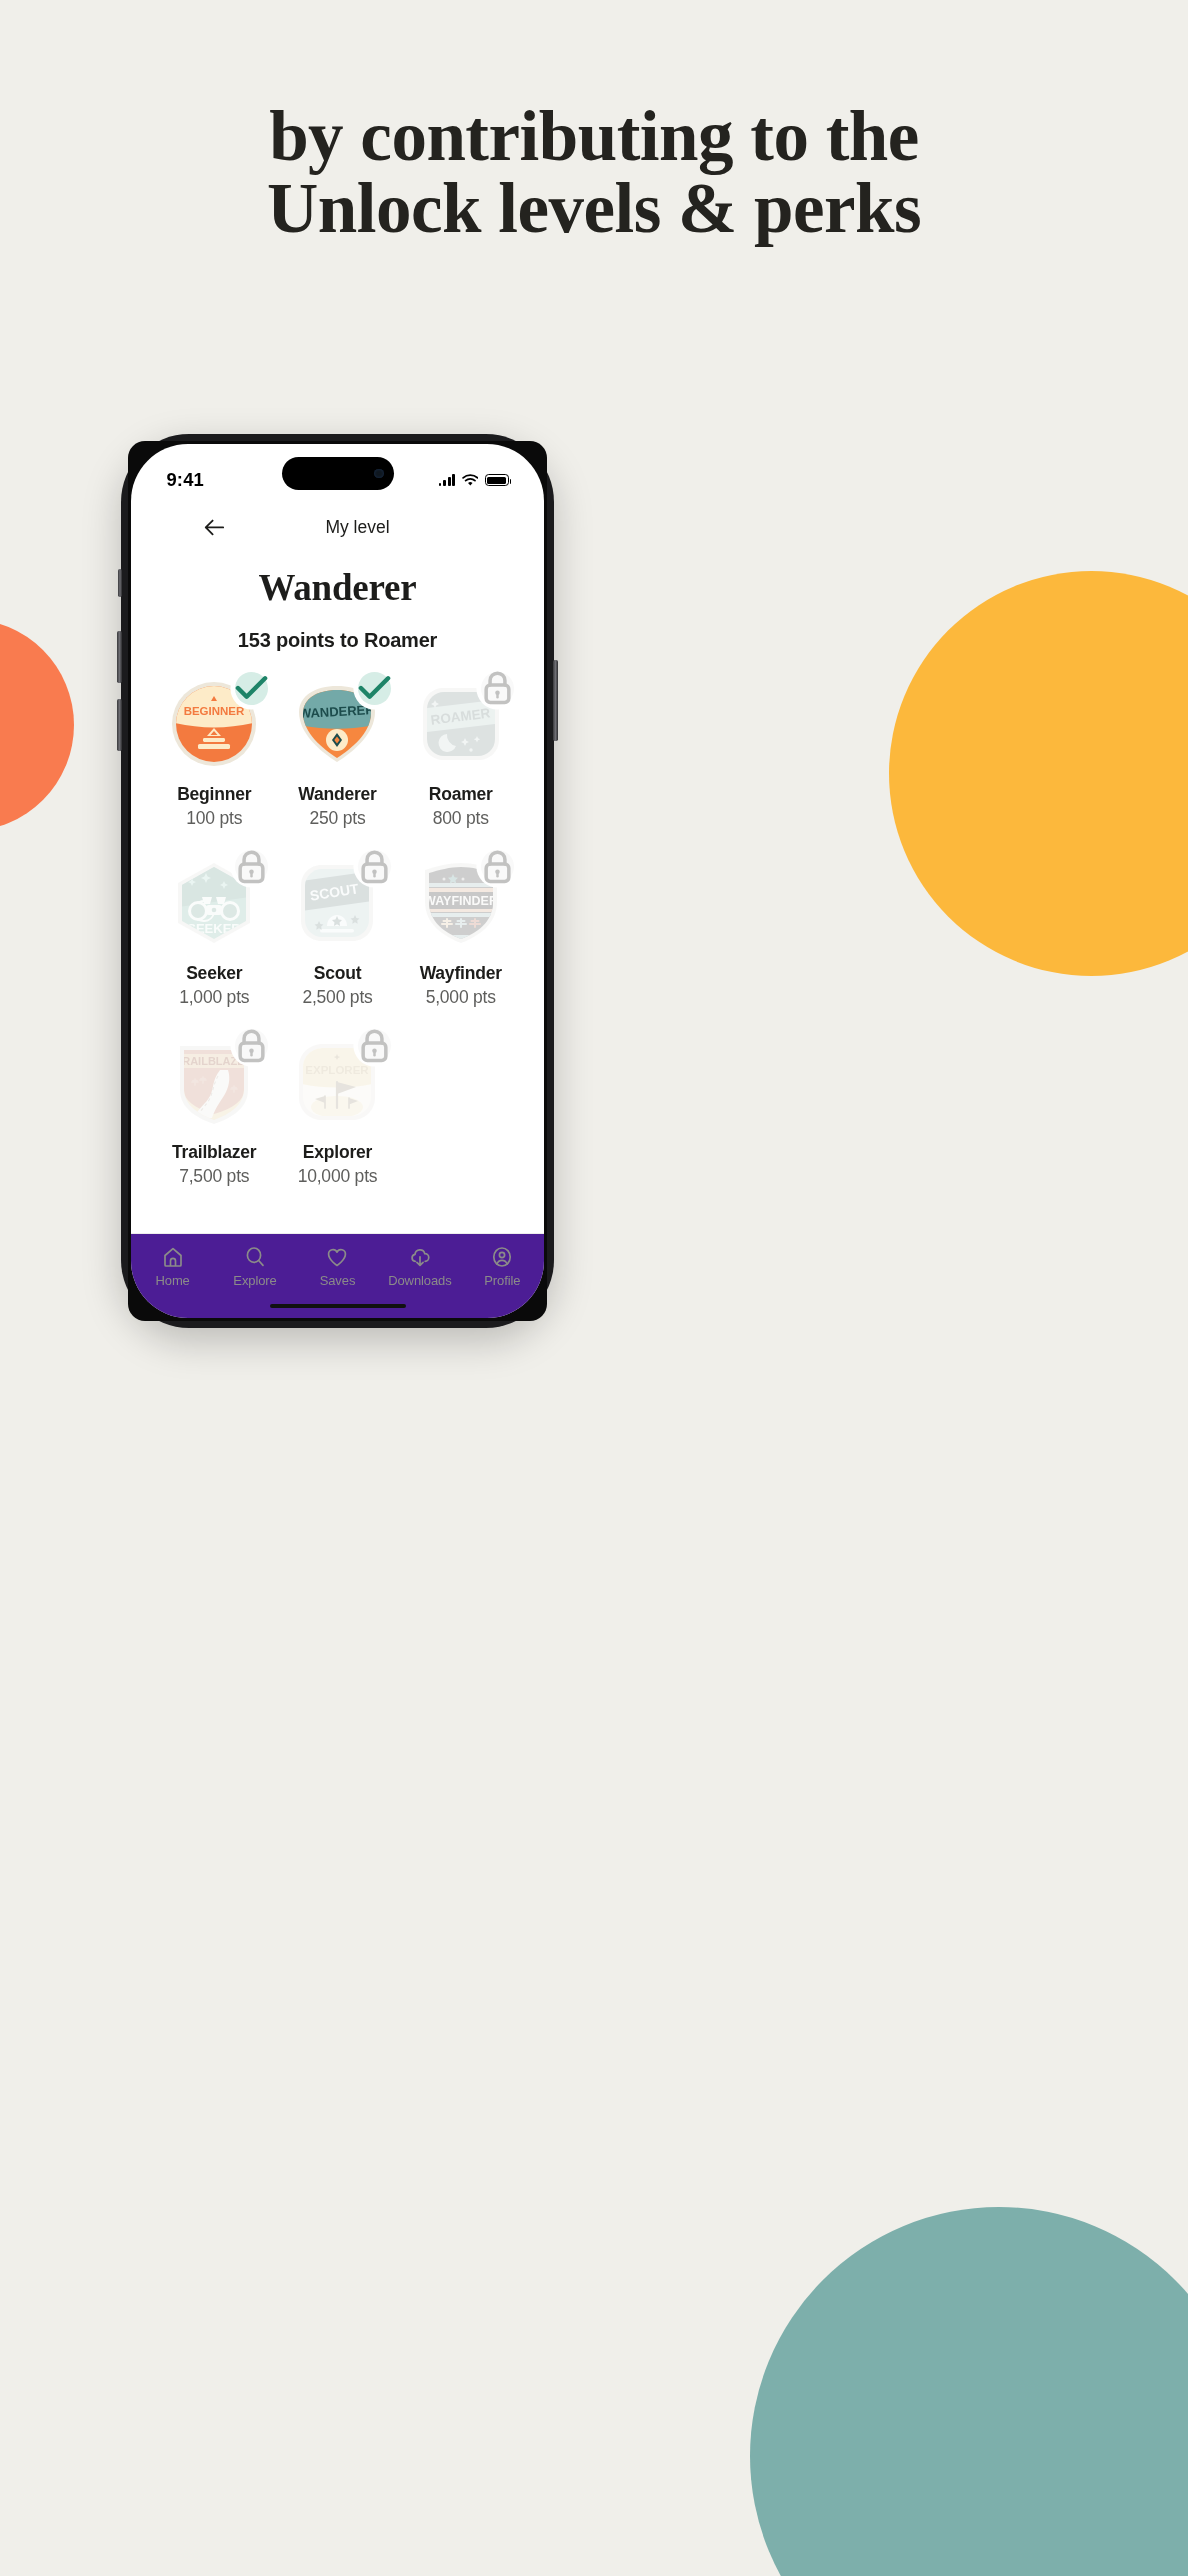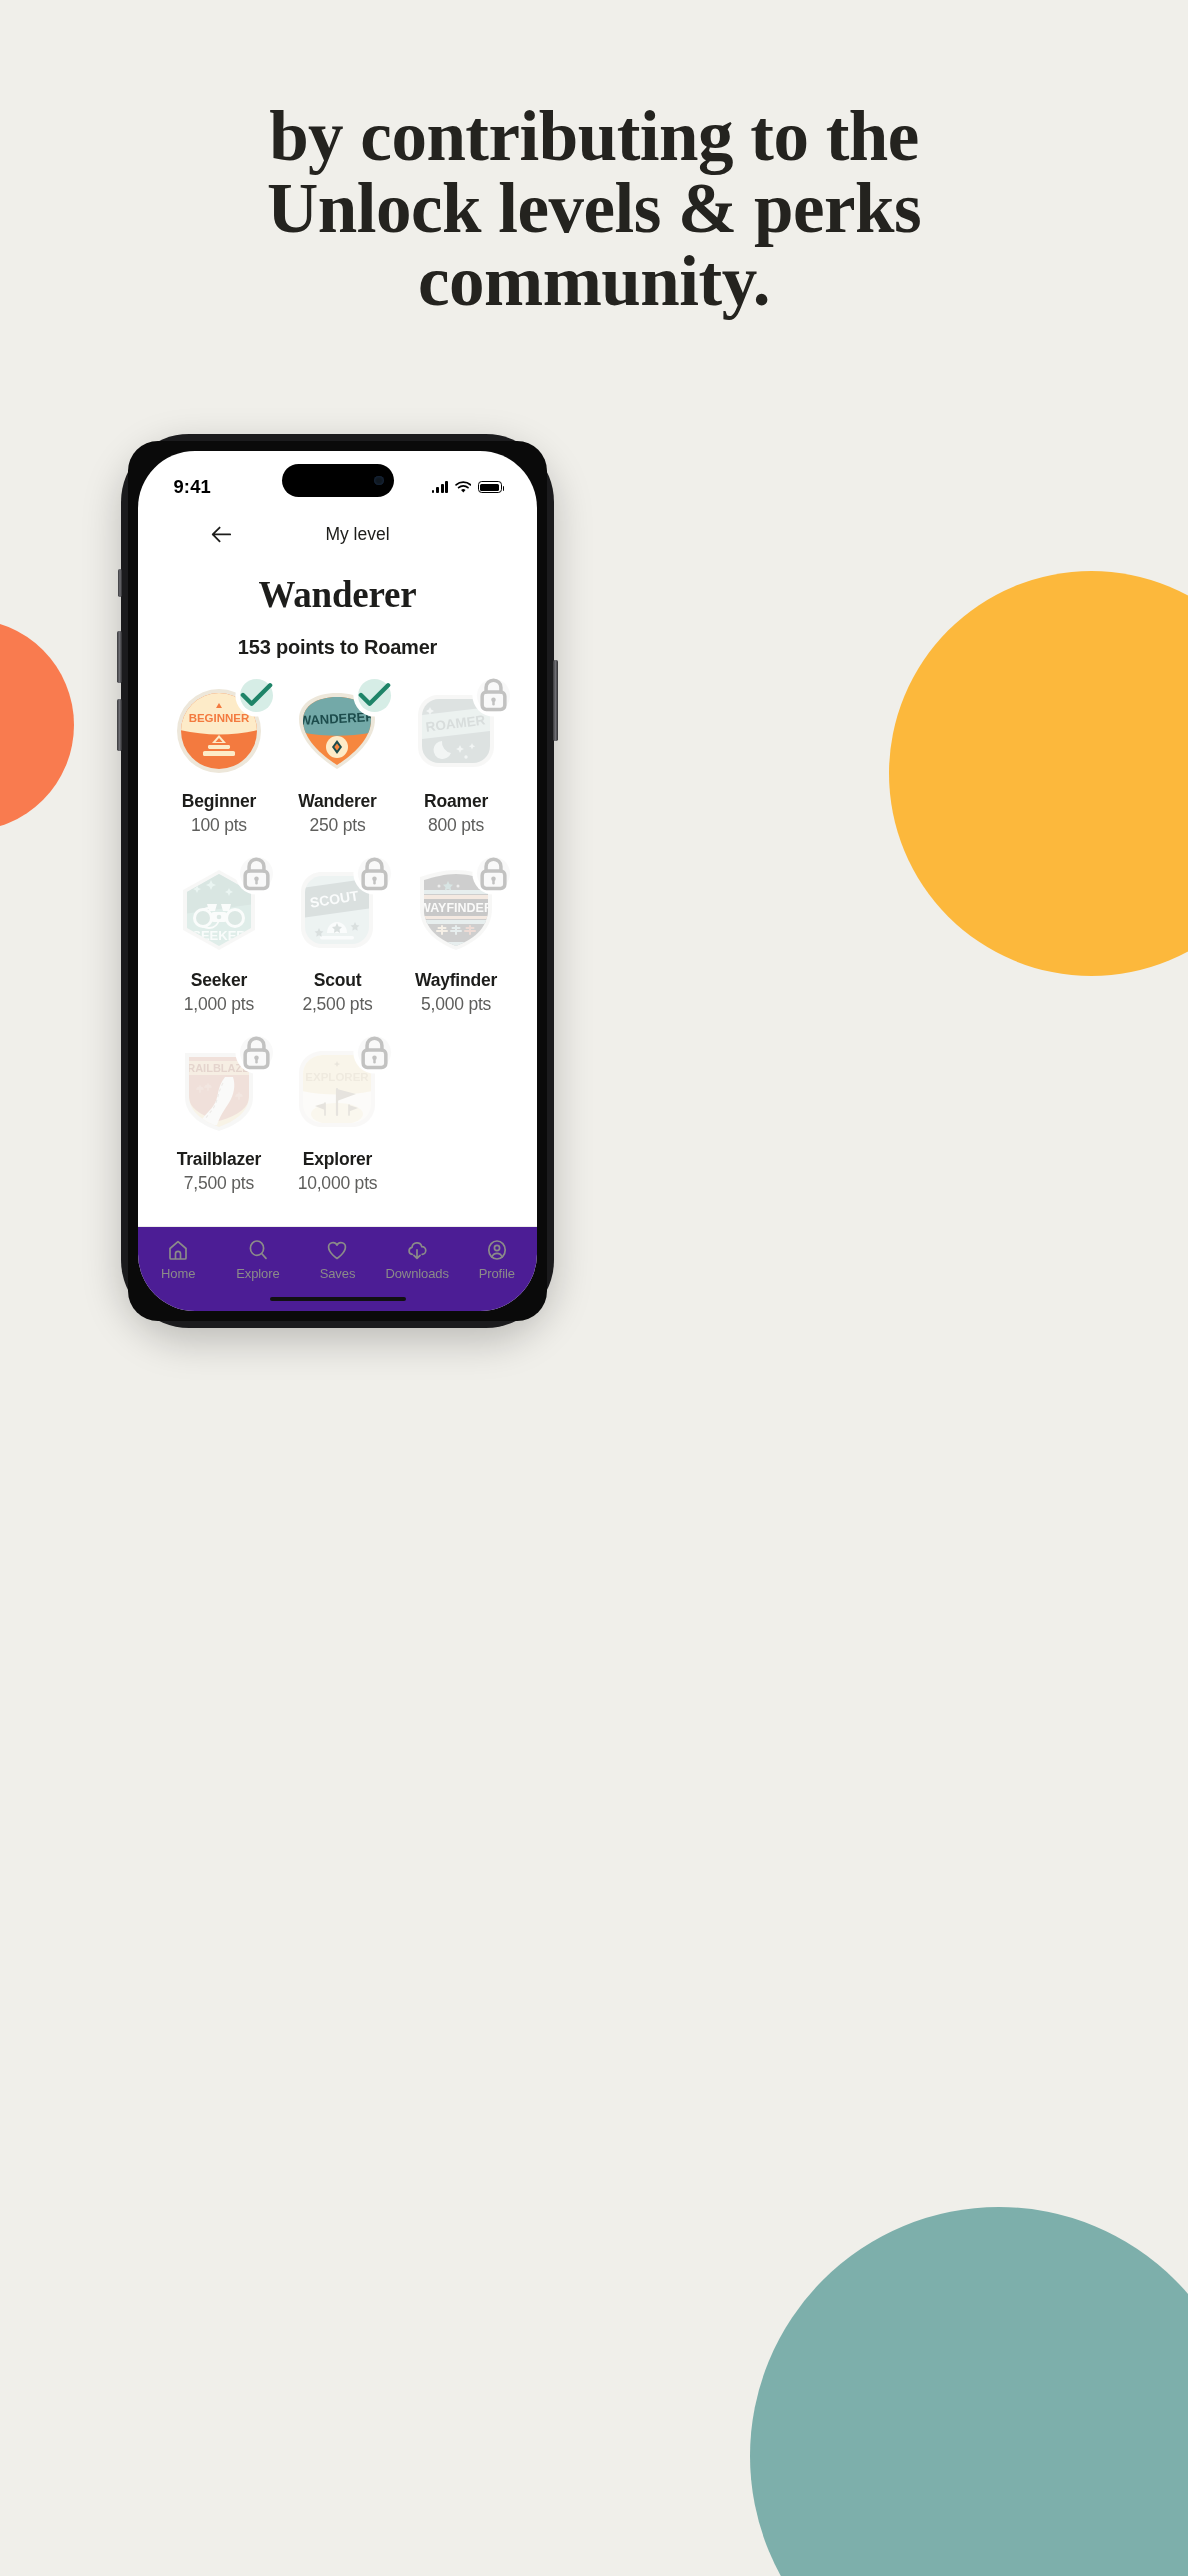--- a/index.html
+++ b/index.html
@@ -35,22 +35,22 @@
     position:absolute; left:121px; top:434px;
     width:433px; height:894px;
     background:#1b1b1d;
     border-radius:68px;
     padding:7.4px;
     box-shadow:0 13px 39px rgba(0,0,0,.22);
   }
   #phone-inner {
     width:100%; height:100%;
     background:#0a0a0a;
-    border-radius:30px;
-    padding:10px;
+    border-radius:17px;
+    padding:3px;
     position:relative;
   }
   #screen {
     width:100%; height:100%;
     background:#ffffff;
     border-radius:57px;
     overflow:hidden;
     position:relative;
   }
   
@@ -144,21 +144,20 @@
 </head>
 <body>
 
 <div class="blob" id="blob-yellow"></div>
 <div class="blob" id="blob-orange"></div>
 <div class="blob" id="blob-teal"></div>
 
 <h1 id="headline">
   <span>by contributing to the</span>
   <span>Unlock levels &amp; perks</span>
-  <span>community.</span>
 </h1>
 
 <div id="phone">
   <div class="side-btn" id="btn-silent"></div>
   <div class="side-btn" id="btn-volup"></div>
   <div class="side-btn" id="btn-voldn"></div>
   <div class="side-btn" id="btn-power"></div>
 
   <div id="phone-inner">
   <div id="screen">

